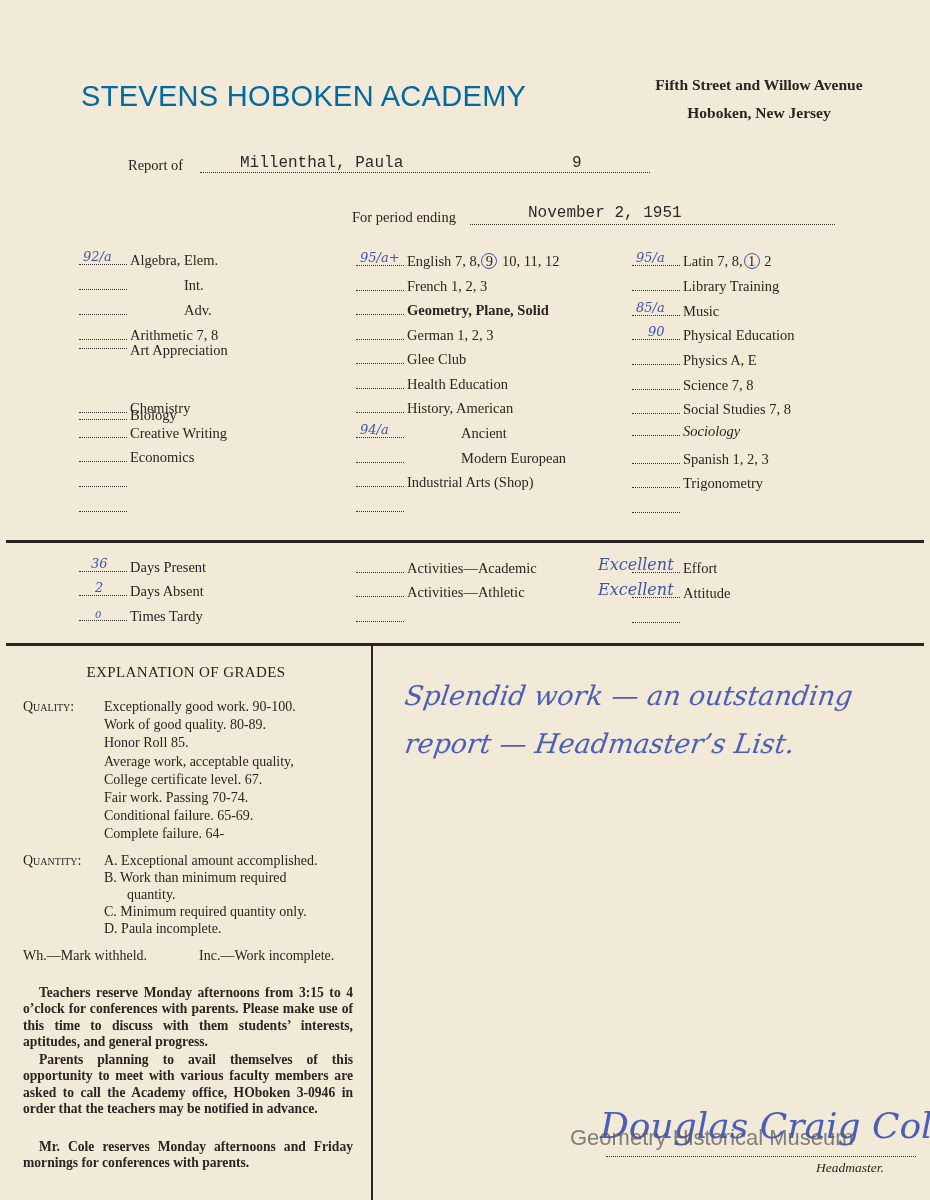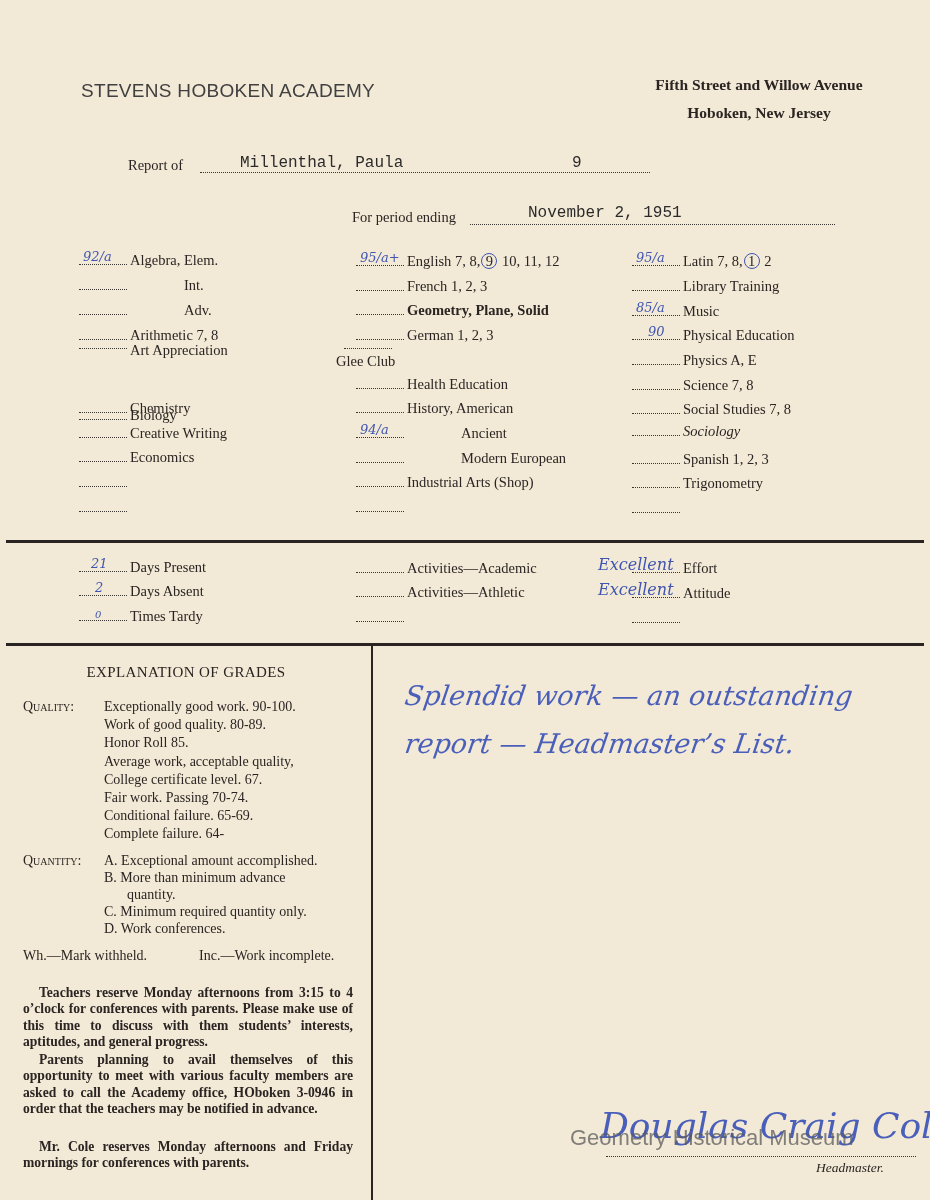--- a/index.html
+++ b/index.html
@@ -5,21 +5,21 @@
   html, body { margin:0; padding:0; }
   body {
     width:930px; height:1200px; overflow:hidden; position:relative;
     background:#f3e9d7;
     font-family:"Liberation Serif","DejaVu Serif",serif;
     color:#2a2522;
   }
   .abs { position:absolute; }
   .school-name {
     left:81px; top:80px; font-family:"Liberation Sans","DejaVu Sans",sans-serif;
-    font-size:19px; letter-spacing:0.3px; color:#404040; white-space:nowrap;
+    font-size:29px; letter-spacing:0.3px; color:#0369a1; white-space:nowrap;
   }
   .addr { font-weight:bold; font-size:15.5px; text-align:center; width:300px; white-space:nowrap; }
   .addr1 { left:609px; top:76px; }
   .addr2 { left:609px; top:104px; }
   .lbl { font-size:14.5px; white-space:nowrap; }
   .dots { border-bottom:1.5px dotted #3a3530; height:0; }
   .typed { font-family:"Liberation Mono","DejaVu Sans Mono",monospace; font-size:16px; color:#2b2b2b; white-space:nowrap; }
   .hand { font-family:"DejaVu Serif",serif; font-style:italic; color:#3f55b0; white-space:nowrap; }
   .row { position:absolute; height:20px; display:flex; align-items:flex-end; white-space:nowrap; font-size:14.5px; }
   .row .d { display:inline-block; width:48px; border-bottom:1.5px dotted #3a3530; margin-right:3px; margin-bottom:4px; position:relative; }
@@ -111,21 +111,21 @@
       <span>French 1, 2, 3</span>
     </div>
   <div class="row" style="left:356px;top:299px;font-weight:bold;">
       <span class="d"></span>
       <span>Geometry, Plane, Solid</span>
     </div>
   <div class="row" style="left:356px;top:324px;">
       <span class="d"></span>
       <span>German 1, 2, 3</span>
     </div>
-  <div class="row" style="left:336px;top:348px;flex-direction:column;">
+  <div class="row" style="left:356px;top:348px;">
       <span class="d"></span>
       <span>Glee Club</span>
     </div>
   <div class="row" style="left:356px;top:373px;">
       <span class="d"></span>
       <span>Health Education</span>
     </div>
   <div class="row" style="left:356px;top:397px;">
       <span class="d"></span>
       <span>History, American</span>
@@ -199,21 +199,21 @@
   <div class="row" style="left:632px;top:497px;">
       <span class="d"></span>
     </div>
 </div>
 
 <div class="hr" style="top:540px;"></div>
 
 <div>
   <div class="row" style="left:79px;top:556px;">
       <span class="d">
-        <span class="g hand" style="left:12px">21</span>
+        <span class="g hand" style="left:12px">36</span>
       </span>
       <span>Days Present</span>
     </div>
   <div class="row" style="left:79px;top:580px;">
       <span class="d">
         <span class="g hand" style="left:16px">2</span>
       </span>
       <span>Days Absent</span>
     </div>
   <div class="row" style="left:79px;top:605px;">
@@ -265,24 +265,24 @@
   <div>Average work, acceptable quality,</div>
   <div>College certificate level. 67.</div>
   <div>Fair work. Passing 70-74.</div>
   <div>Conditional failure. 65-69.</div>
   <div>Complete failure. 64-</div>
 </div>
 
 <div class="abs exp sc" style="left:23px;top:852px;">Quantity:</div>
 <div class="abs exp" style="left:104px;top:852px;line-height:17px;">
   <div>A. Exceptional amount accomplished.</div>
-  <div>B. More than minimum advance</div>
+  <div>B. Work than minimum required</div>
   <div style="padding-left:23px">quantity.</div>
   <div>C. Minimum required quantity only.</div>
-  <div>D. Work conferences.</div>
+  <div>D. Paula incomplete.</div>
 </div>
 
 <div class="abs exp" style="left:23px;top:947px;">Wh.—Mark withheld.</div>
 <div class="abs exp" style="left:199px;top:947px;">Inc.—Work incomplete.</div>
 
 <div class="para" style="top:985px;"><span class="ind"></span><span>Teachers reserve Monday afternoons from 3:15 to 4 o’clock for conferences with parents. Please make use of this time to discuss with them students’ interests, aptitudes, and general progress.</span></div>
 <div class="para" style="top:1052px;"><span class="ind"></span><span>Parents planning to avail themselves of this opportunity to meet with various faculty members are asked to call the Academy office, HOboken 3-0946 in order that the teachers may be notified in advance.</span></div>
 <div class="para" style="top:1139px;"><span class="ind"></span><span>Mr. Cole reserves Monday afternoons and Friday mornings for conferences with parents.</span></div>
 
 <div class="abs remark" style="left:405px;top:680px;">Splendid work — an outstanding</div>

